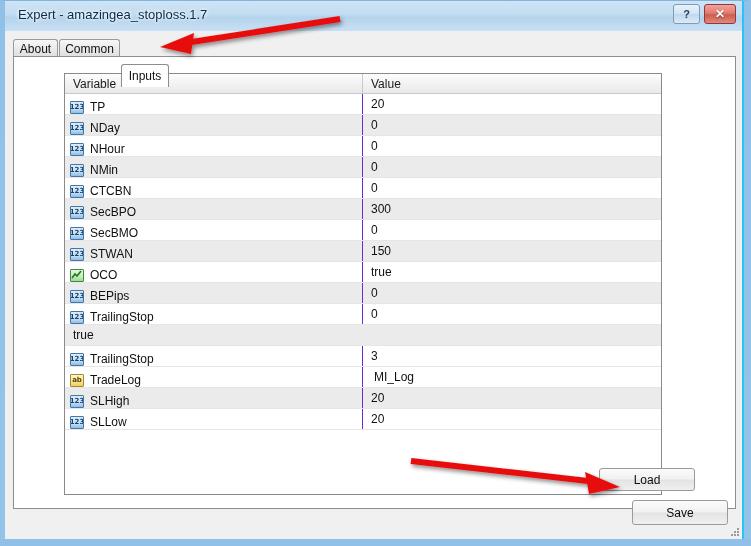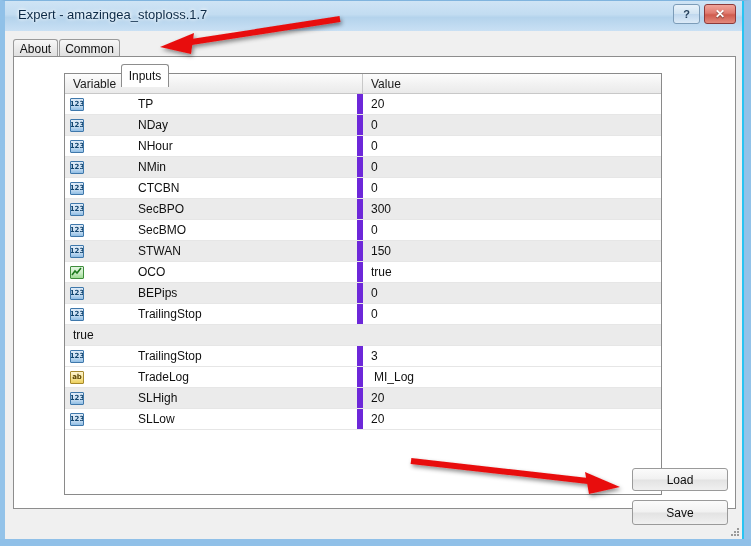--- a/index.html
+++ b/index.html
@@ -176,25 +176,24 @@
     align-items: center;
     border-bottom: 1px solid #e6e6e6;
     background: #ffffff;
   }
   .grow.alt { background: #ebebeb; }
 
   .cell-var {
     width: 298px;
     box-sizing: border-box;
     display: flex;
-    align-items: center;
+    align-items: flex-end;
     padding-left: 5px;
-    border-right: 6px solid #6d28d9;
+    border-right: 1px solid #6d28d9;
     height: 100%;
-    gap: 48px;
   }
   .cell-val {
     flex: 1;
     box-sizing: border-box;
     display: flex;
     align-items: center;
     padding-left: 8px;
     height: 100%;
     font-size: 12px;
     color: #101010;
@@ -254,21 +253,21 @@
     background: linear-gradient(180deg,#fbfbfb 0%,#f1f1f1 48%,#e3e3e3 52%,#f0f0f0 100%);
     font-size: 12px;
     color: #0d0d0d;
     display: flex;
     align-items: center;
     justify-content: center;
     cursor: default;
   }
   #load-button {
     position: absolute;
-    left: 627px; top: 437px;
+    left: 594px; top: 437px;
     width: 96px; height: 23px;
     z-index: 4;
   }
   #save-button {
     position: absolute;
     left: 627px; top: 469px;
     width: 96px; height: 25px;
     z-index: 4;
   }
 

